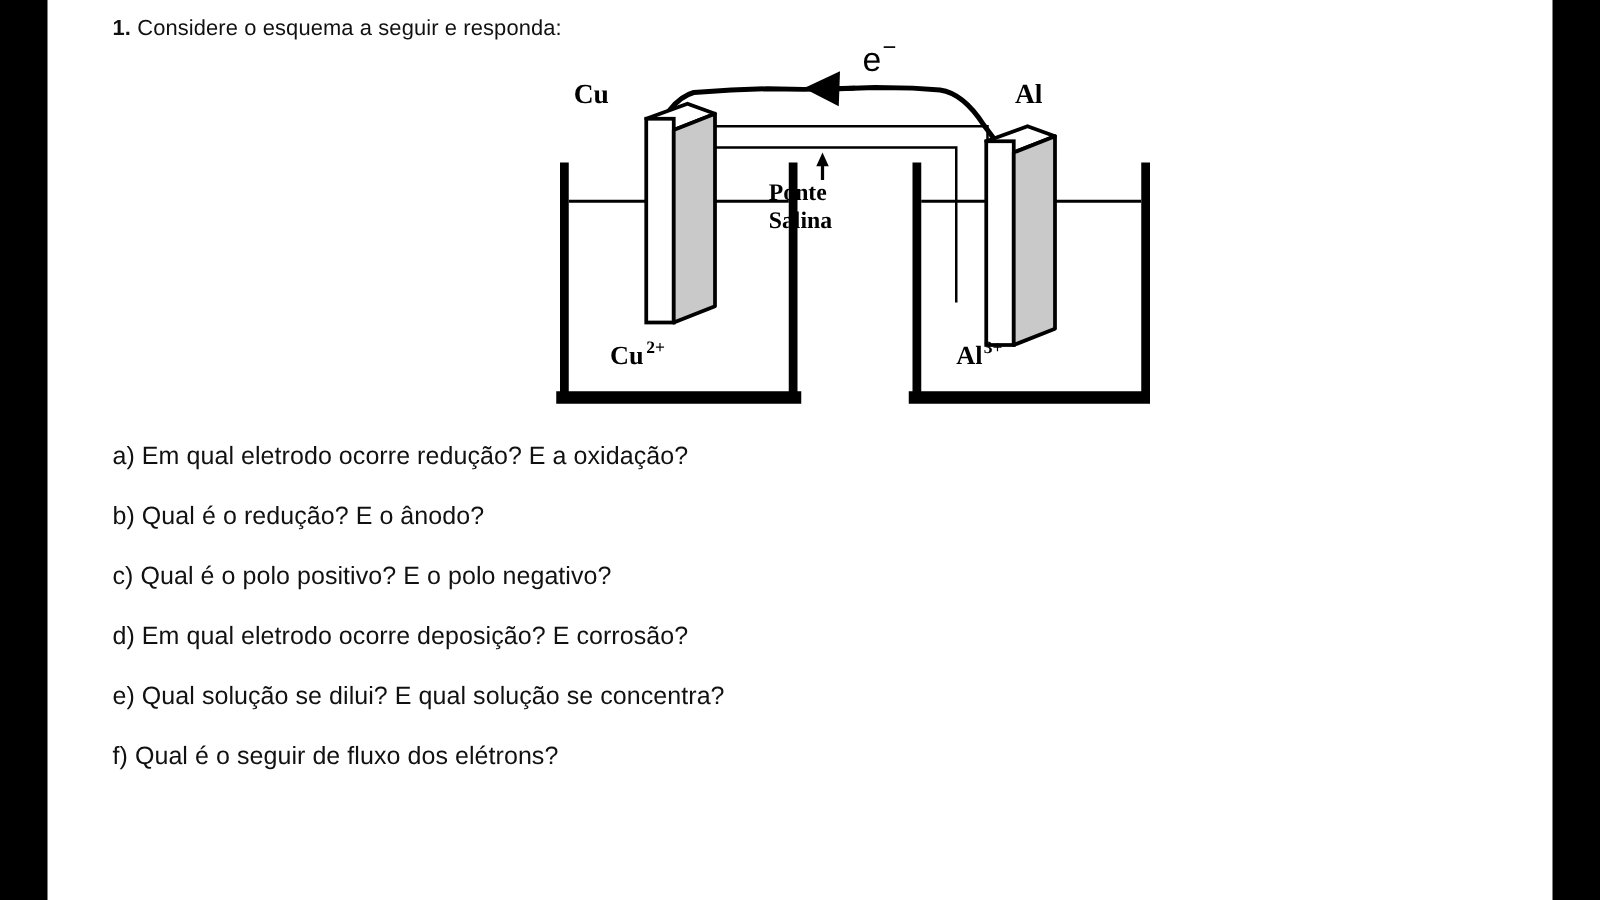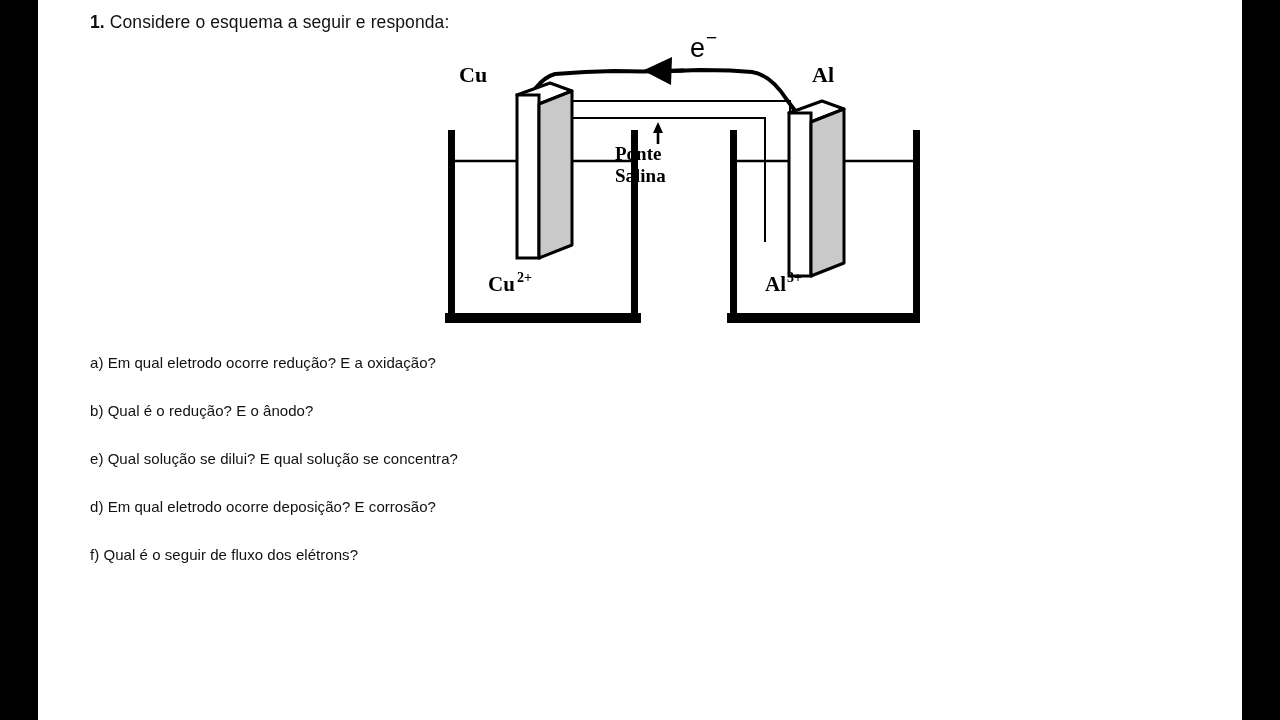--- a/index.html
+++ b/index.html
@@ -47,21 +47,21 @@
   }
   #diagram svg { display: block; }
 
   
   #questions {
     position: absolute;
     left: 52px; top: 355px;
     width: 1130px;
   }
   .question {
-    font-size: 15px;
+    font-size: 20px;
     color: #111111;
     line-height: 1;
     height: 48px;
     white-space: nowrap;
     letter-spacing: .05px;
   }
 </style>
 </head>
 <body>
 
@@ -153,19 +153,20 @@
           <text x="365" y="261" font-family="Liberation Serif, serif" font-size="21" font-weight="bold" fill="#000000">Al</text>
           <text x="387" y="252" font-family="Liberation Serif, serif" font-size="14" font-weight="bold" fill="#000000">3+</text>
         </g>
 
       </svg>
     </div>
 
     <div id="questions">
       <div class="question">a) Em qual eletrodo ocorre redução? E a oxidação?</div>
       <div class="question">b) Qual é o redução? E o ânodo?</div>
+      <div class="question">c) Qual é o polo positivo? E o polo negativo?</div>
+      <div class="question">d) Em qual eletrodo ocorre deposição? E corrosão?</div>
       <div class="question">e) Qual solução se dilui? E qual solução se concentra?</div>
-      <div class="question">d) Em qual eletrodo ocorre deposição? E corrosão?</div>
       <div class="question">f) Qual é o seguir de fluxo dos elétrons?</div>
     </div>
 
   </div>
 </div>
 
 </body></html>

